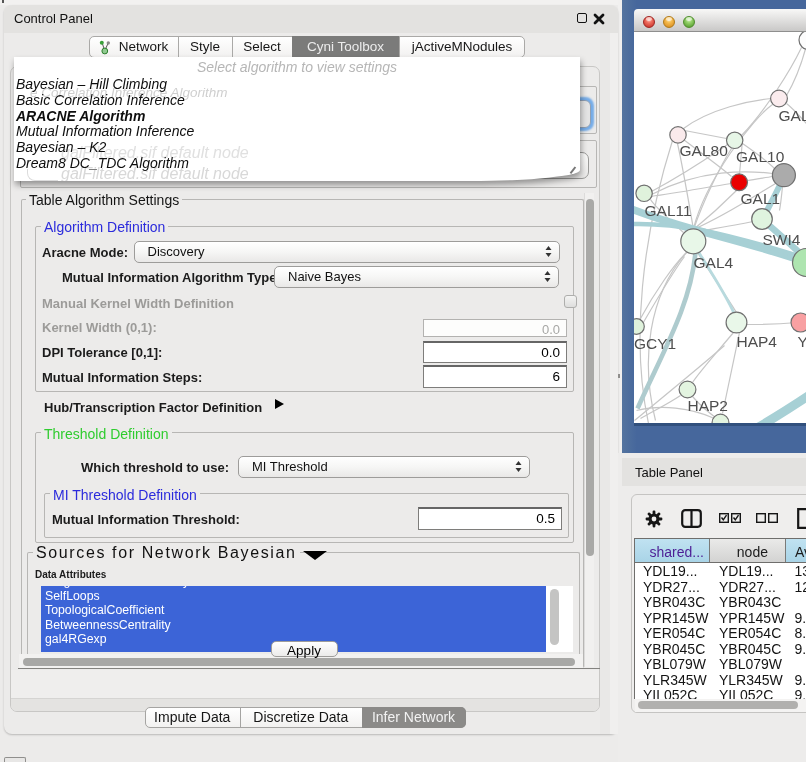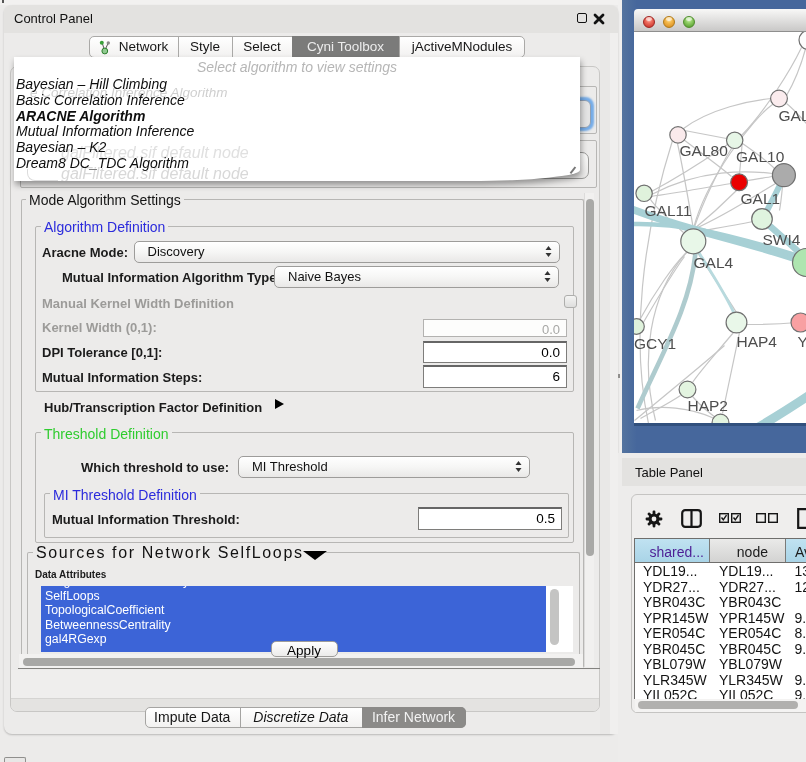--- a/index.html
+++ b/index.html
@@ -64,21 +64,21 @@
 
 <div class="gbox" style="left:20px;top:86px;width:575px;height:46px;"></div>
 <div class="abs" style="left:28px;top:100px;width:561px;height:26px;border-radius:6px;border:1px solid #8fa0b5;background:#e4e4e4;box-shadow:0 0 2px 2.5px rgba(95,160,230,0.85);"></div>
 <div class="gbox" style="left:20px;top:140px;width:575px;height:46px;"></div>
 <div class="abs" style="left:28px;top:152px;width:561px;height:27px;border-radius:7px;border:1px solid #9a9a98;background:linear-gradient(180deg,#fbfbfa,#e9e8e7);box-sizing:border-box;"></div>
 
 <div class="abs" style="left:584px;top:193px;width:10px;height:474px;background:#F1F0EF;border-left:1px solid #dcdbda;box-sizing:border-box;"></div>
 <div class="abs" style="left:585.5px;top:199px;width:8px;height:357px;border-radius:4px;background:#a9a9a7;"></div>
 
 <div class="gbox" style="left:21px;top:199px;width:561px;height:468px;border-bottom:none;"></div>
-<div class="gtitle" style="left:26px;top:192px;color:#141414;">Mode Algorithm Settings</div>
+<div class="gtitle" style="left:26px;top:192px;color:#141414;">Table Algorithm Settings</div>
 
 <div class="gbox" style="left:35px;top:226px;width:537px;height:164px;"></div>
 <div class="gtitle" style="left:41px;top:219px;color:#2b2bdc;">Algorithm Definition</div>
 
 <div class="lbl" style="left:42px;top:244.5px;">Aracne Mode:</div>
 <div class="combo" style="left:133.5px;top:240.5px;width:424px;height:20px;">
   <span class="ct">Discovery</span>
   <svg class="carr" viewBox="0 0 7 11">
         <path d="M3.5,0 L6.5,4 L0.5,4 Z" fill="#333"></path>
         <path d="M3.5,11 L6.5,7 L0.5,7 Z" fill="#333"></path>
@@ -129,21 +129,21 @@
 
 <div class="gbox" style="left:44px;top:493px;width:523px;height:43px;"></div>
 <div class="gtitle" style="left:50px;top:486.5px;color:#2b2bdc;">MI Threshold Definition</div>
 
 <div class="lbl" style="left:52px;top:511.5px;">Mutual Information Threshold:</div>
 <div class="field" style="left:418px;top:506.5px;width:144px;height:23px;box-sizing:border-box;">
       <span class="fv">0.5</span>
     </div>
 
 <div class="gbox" style="left:27px;top:552px;width:551px;height:112px;border-bottom:none;"></div>
-<div class="gtitle" style="left:33px;top:543.5px;color:#111;font-size:16px;letter-spacing:1.62px;font-weight:normal;">Sources for Network SelfLoops</div>
+<div class="gtitle" style="left:33px;top:543.5px;color:#111;font-size:16px;letter-spacing:1.62px;font-weight:normal;">Sources for Network Bayesian</div>
 <div class="abs" style="left:303px;top:551px;width:0;height:0;border-top:9px solid #000;border-left:12px solid transparent;border-right:12px solid transparent;"></div>
 <div class="lbl" style="left:35px;top:569px;font-size:10px;">Data Attributes</div>
 
 <div class="abs" style="left:40.5px;top:586.3px;width:532.5px;height:66px;background:#ffffff;overflow:hidden;">
   <div class="abs" style="left:0;top:0;width:505.5px;height:66px;background:#3c64d7;"></div>
   <div class="abs" style="left:4.5px;top:-12.2px;font-size:12.3px;color:#fff;line-height:14.55px;white-space:pre;">NeighborhoodConnectivity
 SelfLoops
 TopologicalCoefficient
 BetweennessCentrality
 gal4RGexp</div>
@@ -153,21 +153,21 @@
 <div class="abs" style="left:19px;top:654px;width:564px;height:14px;background:#F2F1F0;"></div>
 <div class="abs" style="left:23px;top:657.5px;width:552px;height:8px;border-radius:4px;background:#a8a8a6;"></div>
 <div class="abs" style="left:18px;top:668.2px;width:582px;height:1.3px;background:#83827f;"></div>
     <div class="abs" style="left:11px;top:669.5px;width:588px;height:28.5px;background:#EFEEED;"></div>
 
 <div class="abs" style="left:270.5px;top:641px;width:67px;height:16px;border:1px solid #9e9d9b;border-radius:5px;background:linear-gradient(180deg,#ffffff,#ecebea);box-sizing:border-box;text-align:center;font-size:13.5px;color:#000;line-height:18px;">Apply</div>
 
 <div class="abs" style="left:144.5px;top:706.5px;width:321px;height:21.5px;border:1px solid #a5a4a2;border-radius:5px;background:linear-gradient(180deg,#ffffff,#f2f1f0);box-sizing:border-box;"></div>
 <div class="seg" style="left:144.5px;top:706.5px;width:95.5px;height:21.5px;line-height:21.5px;font-size:14px;">Impute Data</div>
 <div class="abs" style="left:240px;top:706.5px;width:1px;height:21.5px;background:#a5a4a2;"></div>
-<div class="seg" style="left:240px;top:706.5px;width:121.5px;height:21.5px;line-height:21.5px;font-size:14px;font-style:italic;">Discretize Data</div>
+<div class="seg" style="left:240px;top:706.5px;width:121.5px;height:21.5px;line-height:21.5px;font-size:14px;">Discretize Data</div>
 <div class="seg" style="left:361.5px;top:706.5px;width:104px;height:21.5px;line-height:21.5px;font-size:14px;background:#8b8a88;color:#f2f2f2;border-radius:0 5px 5px 0;">Infer Network</div>
 
 <div class="abs" style="left:4px;top:756.5px;width:20px;height:8px;border:1.6px solid #908f8d;border-bottom:none;border-radius:2px 2px 0 0;background:#e8e7e6;"></div>
 
 <div class="abs" style="left:14px;top:57px;width:566px;height:124px;background:#fff;border-bottom-right-radius:110px 11px;box-shadow:1px 4px 6px rgba(0,0,0,0.38);overflow:hidden;font-style:italic;">
   <div class="abs" style="left:0;top:1.5px;width:566px;text-align:center;font-size:14px;color:#b6b6b6;">Select algorithm to view settings</div>
   <div class="abs" style="left:16px;top:28px;font-size:13.5px;color:#cfcfcf;white-space:nowrap;">e Correlation Inference Algorithm</div>
   <div class="abs" style="left:47px;top:87px;font-size:16px;color:#e0e0e0;white-space:nowrap;">galFiltered.sif default node</div>
   <div class="abs" style="left:47px;top:108px;font-size:16px;color:#d8d8d8;white-space:nowrap;">galFiltered.sif default node</div>
   <div class="abs" style="left:13px;top:112px;width:30px;height:11px;border-left:1.5px solid #dcdcdc;border-bottom:1.5px solid #dcdcdc;border-bottom-left-radius:8px;"></div>

